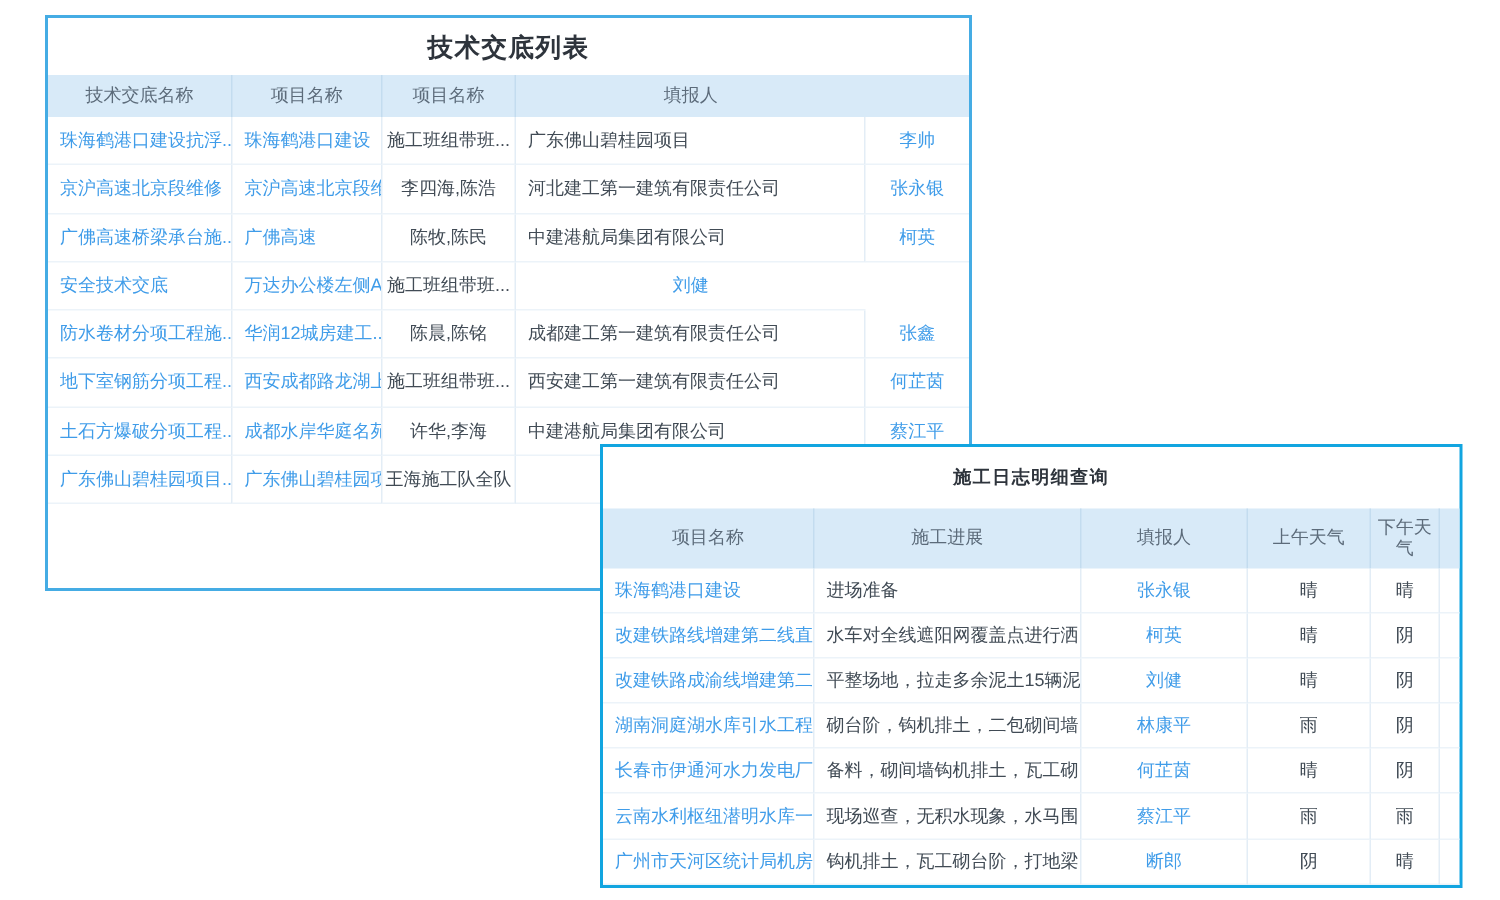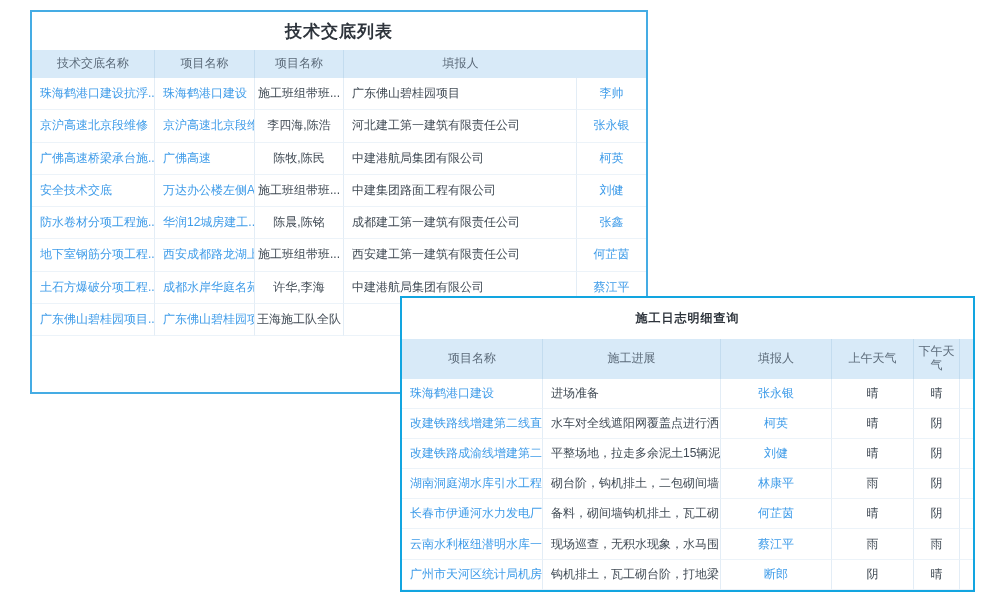--- a/index.html
+++ b/index.html
@@ -75,21 +75,20 @@
           <div class="td link">广佛高速桥梁承台施...</div>
           <div class="td link">广佛高速</div>
           <div class="td center">陈牧,陈民</div>
           <div class="td">中建港航局集团有限公司</div>
           <div class="td link center">柯英</div>
         </div>
         <div class="grid-row lcols trow">
           <div class="td link">安全技术交底</div>
           <div class="td link">万达办公楼左侧A...</div>
           <div class="td center">施工班组带班...</div>
-          <div class="td">中建集团路面工程有限公司</div>
           <div class="td link center">刘健</div>
         </div>
         <div class="grid-row lcols trow">
           <div class="td link">防水卷材分项工程施...</div>
           <div class="td link">华润12城房建工...</div>
           <div class="td center">陈晨,陈铭</div>
           <div class="td">成都建工第一建筑有限责任公司</div>
           <div class="td link center">张鑫</div>
         </div>
         <div class="grid-row lcols trow">

